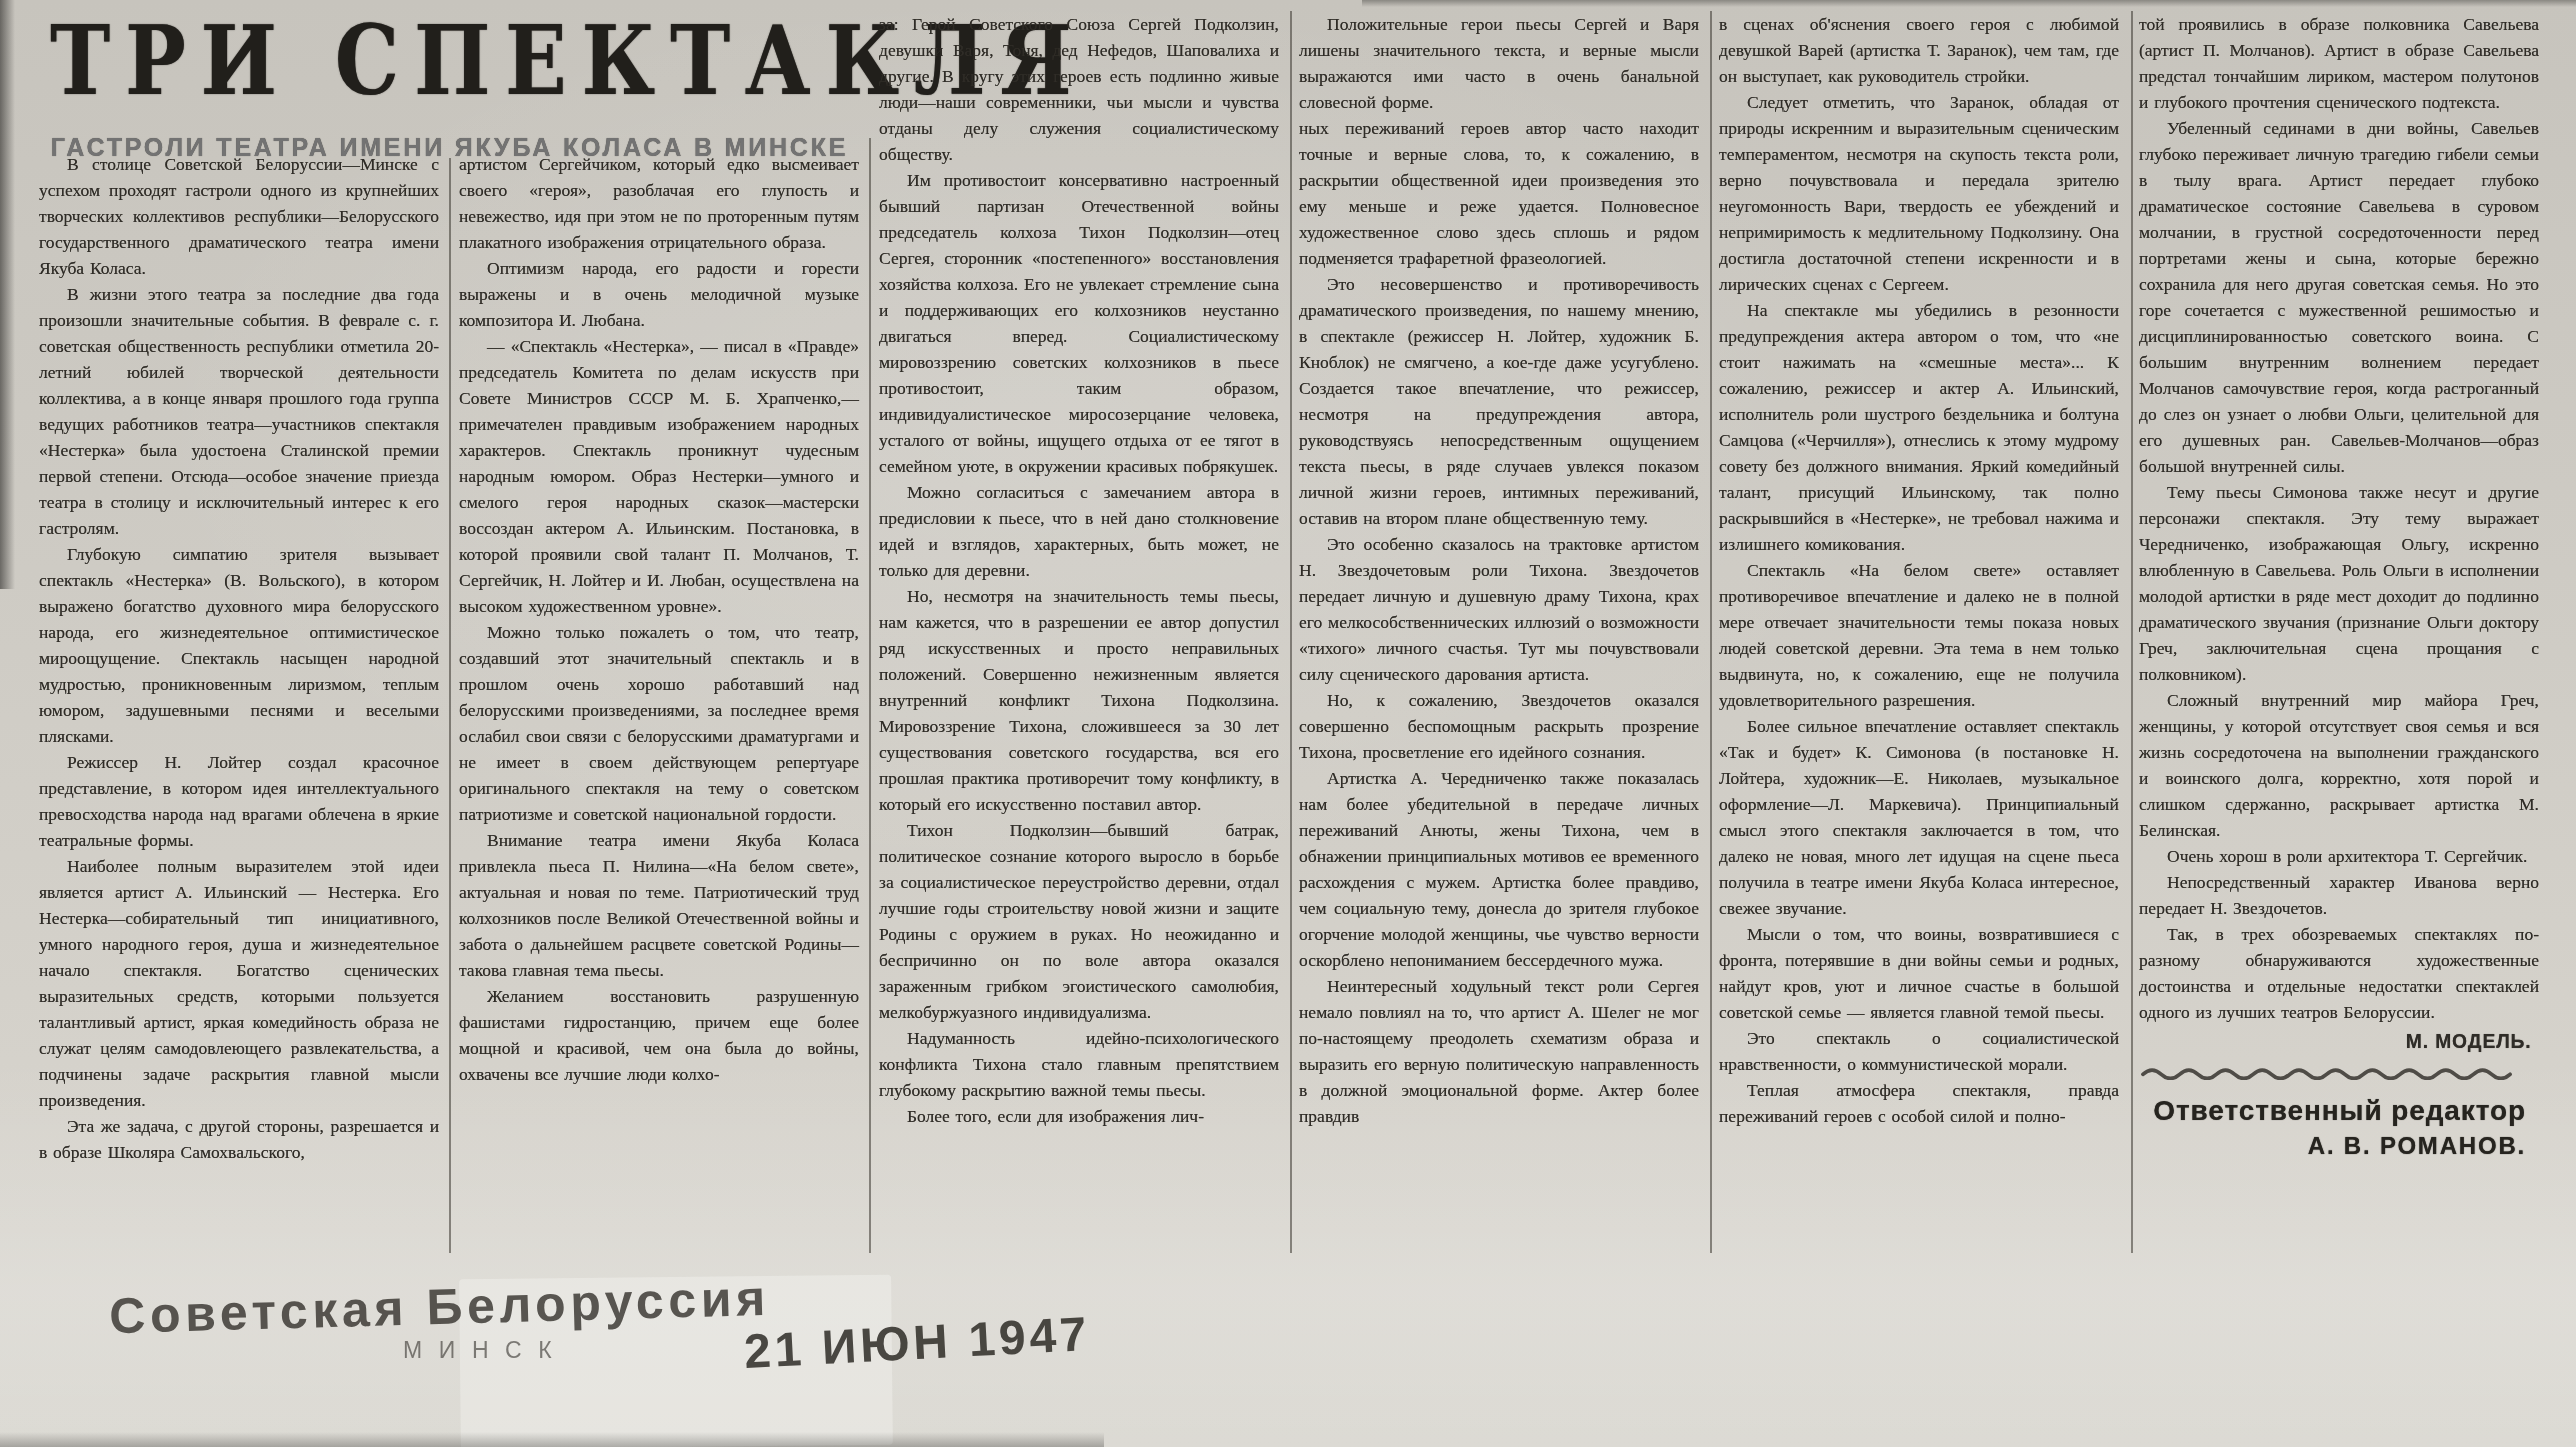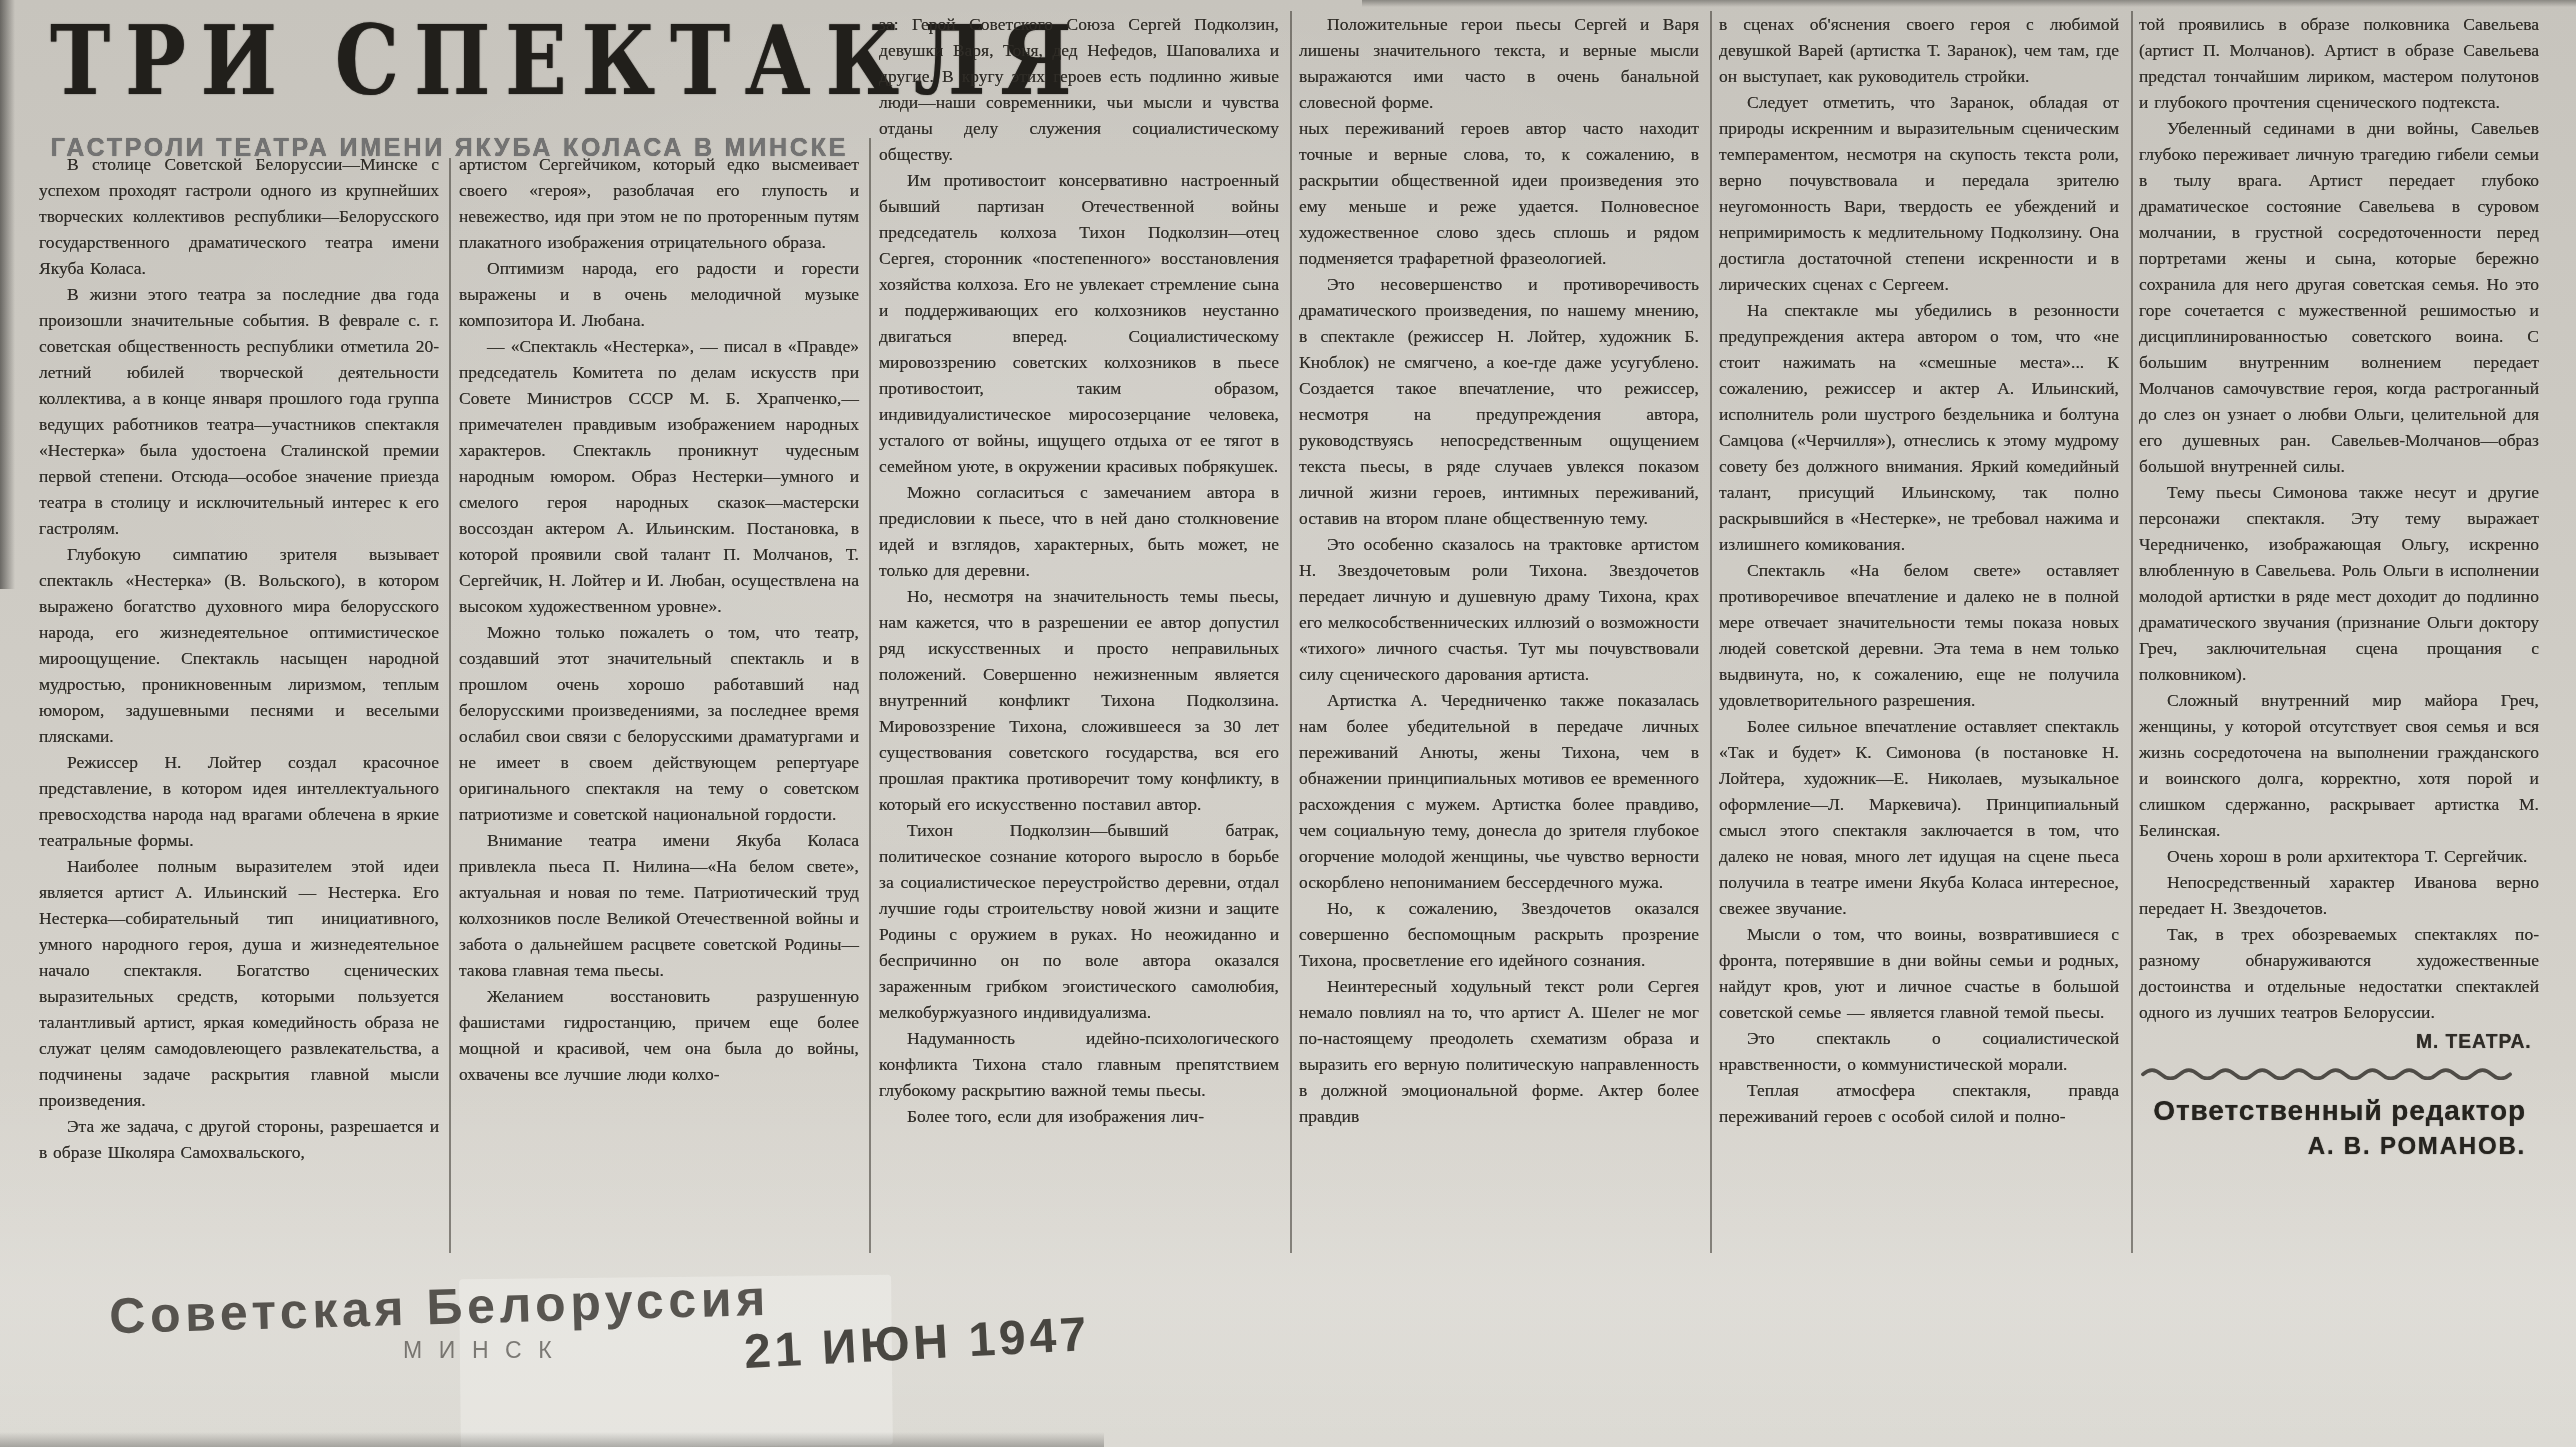--- a/index.html
+++ b/index.html
@@ -111,22 +111,22 @@
       <p class="para">Но, несмотря на значительность темы пьесы, нам кажется, что в разрешении ее автор допустил ряд искусственных и просто неправильных положений. Совершенно нежизненным является внутренний конфликт Тихона Подколзина. Мировоззрение Тихона, сложившееся за 30 лет существования советского государства, вся его прошлая практика противоречит тому конфликту, в который его искусственно поставил автор.</p>
       <p class="para">Тихон Подколзин—бывший батрак, политическое сознание которого выросло в борьбе за социалистическое переустройство деревни, отдал лучшие годы строительству новой жизни и защите Родины с оружием в руках. Но неожиданно и беспричинно он по воле автора оказался зараженным грибком эгоистического самолюбия, мелкобуржуазного индивидуализма.</p>
       <p class="para">Надуманность идейно-психологического конфликта Тихона стало главным препятствием глубокому раскрытию важной темы пьесы.</p>
       <p class="para">Более того, если для изображения лич-</p>
     </div>
     <div class="col">
       <p class="para">Положительные герои пьесы Сергей и Варя лишены значительного текста, и верные мысли выражаются ими часто в очень банальной словесной форме.</p>
       <p class="para cont">ных переживаний героев автор часто находит точные и верные слова, то, к сожалению, в раскрытии общественной идеи произведения это ему меньше и реже удается. Полновесное художественное слово здесь сплошь и рядом подменяется трафаретной фразеологией.</p>
       <p class="para">Это несовершенство и противоречивость драматического произведения, по нашему мнению, в спектакле (режиссер Н. Лойтер, художник Б. Кноблок) не смягчено, а кое-где даже усугублено. Создается такое впечатление, что режиссер, несмотря на предупреждения автора, руководствуясь непосредственным ощущением текста пьесы, в ряде случаев увлекся показом личной жизни героев, интимных переживаний, оставив на втором плане общественную тему.</p>
       <p class="para">Это особенно сказалось на трактовке артистом Н. Звездочетовым роли Тихона. Звездочетов передает личную и душевную драму Тихона, крах его мелкособственнических иллюзий о возможности «тихого» личного счастья. Тут мы почувствовали силу сценического дарования артиста.</p>
+      <p class="para">Но, к сожалению, Звездочетов оказался совершенно беспомощным раскрыть прозрение Тихона, просветление его идейного сознания.</p>
       <p class="para">Артистка А. Чередниченко также показалась нам более убедительной в передаче личных переживаний Анюты, жены Тихона, чем в обнажении принципиальных мотивов ее временного расхождения с мужем. Артистка более правдиво, чем социальную тему, донесла до зрителя глубокое огорчение молодой женщины, чье чувство верности оскорблено непониманием бессердечного мужа.</p>
-      <p class="para">Но, к сожалению, Звездочетов оказался совершенно беспомощным раскрыть прозрение Тихона, просветление его идейного сознания.</p>
       <p class="para">Неинтересный ходульный текст роли Сергея немало повлиял на то, что артист А. Шелег не мог по-настоящему преодолеть схематизм образа и выразить его верную политическую направленность в должной эмоциональной форме. Актер более правдив</p>
     </div>
     <div class="col">
       <p class="para cont">в сценах об'яснения своего героя с любимой девушкой Варей (артистка Т. Заранок), чем там, где он выступает, как руководитель стройки.</p>
       <p class="para">Следует отметить, что Заранок, обладая от природы искренним и выразительным сценическим темпераментом, несмотря на скупость текста роли, верно почувствовала и передала зрителю неугомонность Вари, твердость ее убеждений и непримиримость к медлительному Подколзину. Она достигла достаточной степени искренности и в лирических сценах с Сергеем.</p>
       <p class="para">На спектакле мы убедились в резонности предупреждения актера автором о том, что «не стоит нажимать на «смешные места»... К сожалению, режиссер и актер А. Ильинский, исполнитель роли шустрого бездельника и болтуна Самцова («Черчилля»), отнеслись к этому мудрому совету без должного внимания. Яркий комедийный талант, присущий Ильинскому, так полно раскрывшийся в «Нестерке», не требовал нажима и излишнего комикования.</p>
       <p class="para">Спектакль «На белом свете» оставляет противоречивое впечатление и далеко не в полной мере отвечает значительности темы показа новых людей советской деревни. Эта тема в нем только выдвинута, но, к сожалению, еще не получила удовлетворительного разрешения.</p>
       <p class="para">Более сильное впечатление оставляет спектакль «Так и будет» К. Симонова (в постановке Н. Лойтера, художник—Е. Николаев, музыкальное оформление—Л. Маркевича). Принципиальный смысл этого спектакля заключается в том, что далеко не новая, много лет идущая на сцене пьеса получила в театре имени Якуба Коласа интересное, свежее звучание.</p>
       <p class="para">Мысли о том, что воины, возвратившиеся с фронта, потерявшие в дни войны семьи и родных, найдут кров, уют и личное счастье в большой советской семье — является главной темой пьесы.</p>
       <p class="para">Это спектакль о социалистической нравственности, о коммунистической морали.</p>
@@ -134,21 +134,21 @@
     </div>
     <div class="col">
       <p class="para cont">той проявились в образе полковника Савельева (артист П. Молчанов). Артист в образе Савельева предстал тончайшим лириком, мастером полутонов и глубокого прочтения сценического подтекста.</p>
       <p class="para">Убеленный сединами в дни войны, Савельев глубоко переживает личную трагедию гибели семьи в тылу врага. Артист передает глубоко драматическое состояние Савельева в суровом молчании, в грустной сосредоточенности перед портретами жены и сына, которые бережно сохранила для него другая советская семья. Но это горе сочетается с мужественной решимостью и дисциплинированностью советского воина. С большим внутренним волнением передает Молчанов самочувствие героя, когда растроганный до слез он узнает о любви Ольги, целительной для его душевных ран. Савельев-Молчанов—образ большой внутренней силы.</p>
       <p class="para">Тему пьесы Симонова также несут и другие персонажи спектакля. Эту тему выражает Чередниченко, изображающая Ольгу, искренно влюбленную в Савельева. Роль Ольги в исполнении молодой артистки в ряде мест доходит до подлинно драматического звучания (признание Ольги доктору Греч, заключительная сцена прощания с полковником).</p>
       <p class="para">Сложный внутренний мир майора Греч, женщины, у которой отсутствует своя семья и вся жизнь сосредоточена на выполнении гражданского и воинского долга, корректно, хотя порой и слишком сдержанно, раскрывает артистка М. Белинская.</p>
       <p class="para">Очень хорош в роли архитектора Т. Сергейчик.</p>
       <p class="para">Непосредственный характер Иванова верно передает Н. Звездочетов.</p>
       <p class="para">Так, в трех обозреваемых спектаклях по-разному обнаруживаются художественные достоинства и отдельные недостатки спектаклей одного из лучших театров Белоруссии.</p>
       <div id="col-tail">
-  <div class="byline-row">М. ТЕАТРА.</div>
+  <div class="byline-row">М. МОДЕЛЬ.</div>
   <svg class="wavy" width="386" height="14.7" viewBox="0 0 420 16">
     <path d="M4 9 q 10 -9 20 0 t 20 0 t 20 0 t 20 0 t 20 0 t 20 0 t 20 0 t 20 0 t 20 0 t 20 0 t 20 0 t 20 0 t 20 0 t 20 0 t 20 0 t 20 0 t 20 0 t 20 0 t 20 0 t 20 0" fill="none" stroke="#2e2b26" stroke-width="4" stroke-linecap="round"></path>
   </svg>
   <div class="editor-block">
     <div class="editor-label">Ответственный редактор</div>
     <div class="editor-name">А. В. РОМАНОВ.</div>
   </div>
 </div>
     </div>
   </div>

